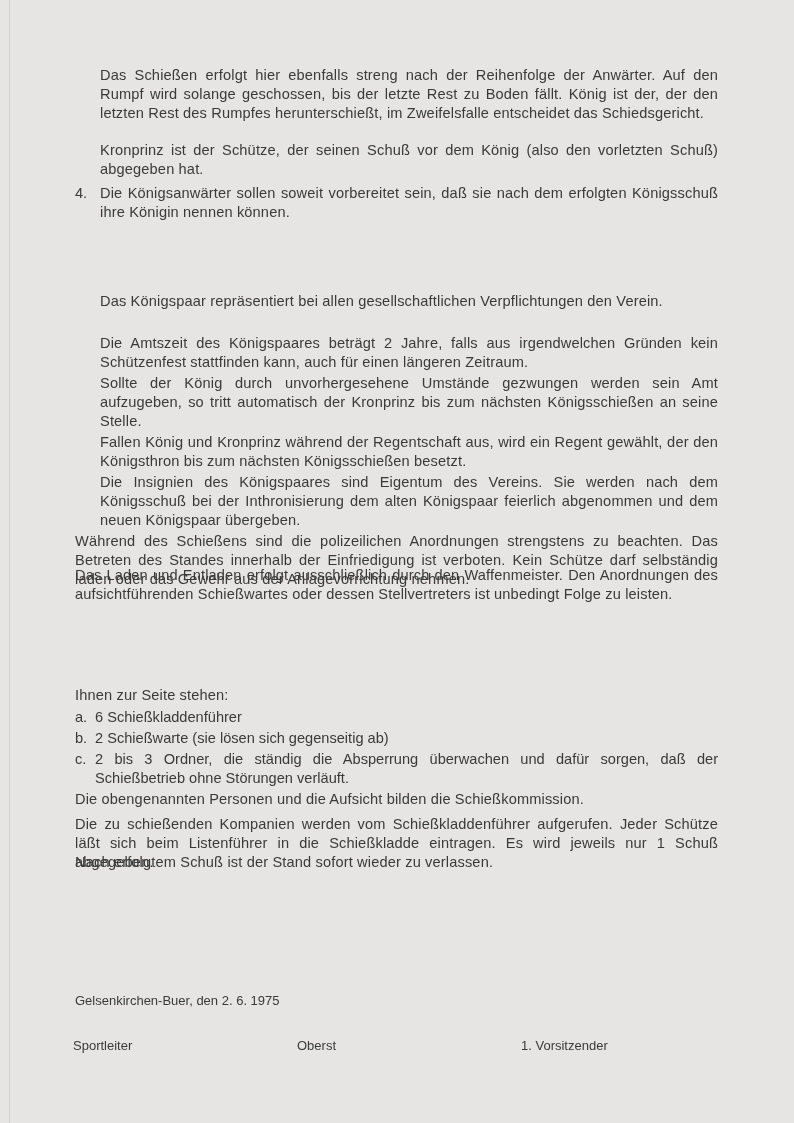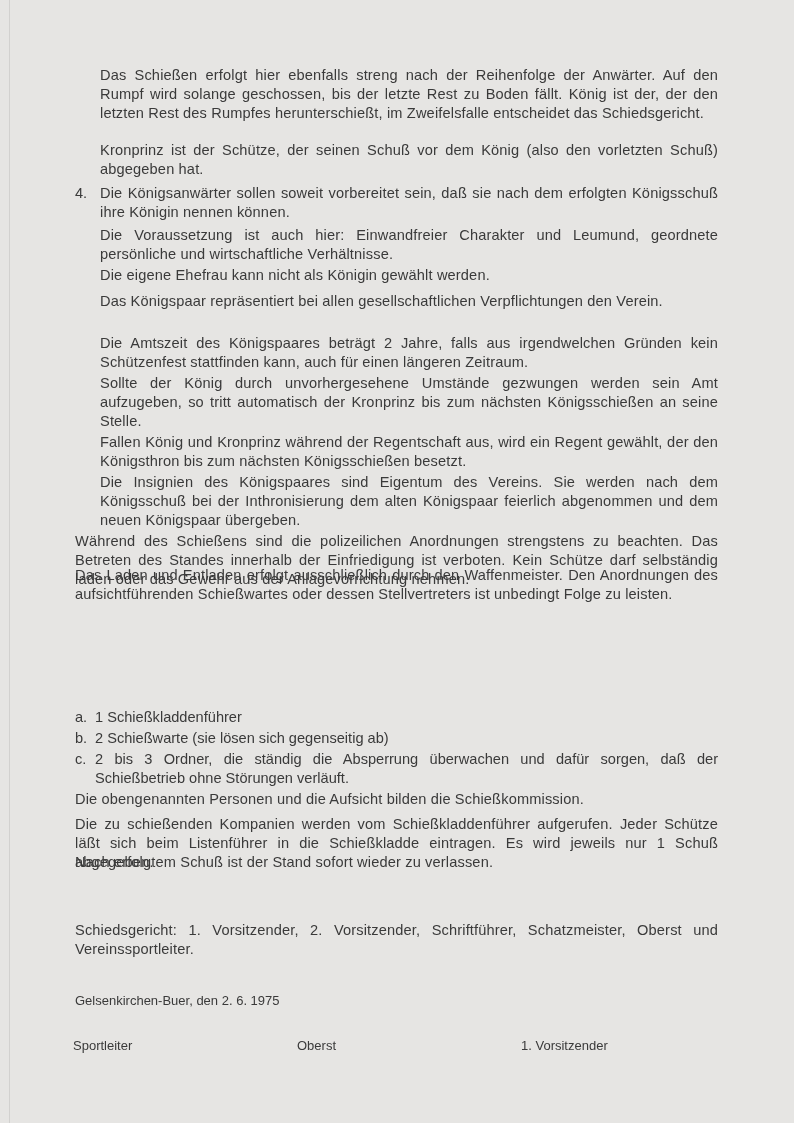--- a/index.html
+++ b/index.html
@@ -32,47 +32,45 @@
 <body>
 
 <div class="page">
   <div class="edge"></div>
 
   <p class="p ind" style="top:66px">Das Schießen erfolgt hier ebenfalls streng nach der Reihenfolge der Anwärter. Auf den Rumpf wird solange geschossen, bis der letzte Rest zu Boden fällt. König ist der, der den letzten Rest des Rumpfes herunterschießt, im Zweifelsfalle entscheidet das Schiedsgericht.</p>
   <p class="p ind" style="top:141px">Kronprinz ist der Schütze, der seinen Schuß vor dem König (also den vorletzten Schuß) abgegeben hat.</p>
 
   <span class="num" style="top:184px">4.</span>
   <p class="p ind" style="top:184px">Die Königsanwärter sollen soweit vorbereitet sein, daß sie nach dem erfolgten Königsschuß ihre Königin nennen können.</p>
-  <p class="p ind" style="top:226px">Die Voraussetzung ist auch hier: Einwandfreier Charakter und Leumund, geordnete persönliche und wirtschaftliche Verhältnisse.</p>
-  <p class="p ind" style="top:266px">Die eigene Ehefrau kann nicht als Königin gewählt werden.</p>
   <p class="p ind" style="top:292px">Das Königspaar repräsentiert bei allen gesellschaftlichen Verpflichtungen den Verein.</p>
   <p class="p ind" style="top:334px">Die Amtszeit des Königspaares beträgt 2 Jahre, falls aus irgendwelchen Gründen kein Schützenfest stattfinden kann, auch für einen längeren Zeitraum.</p>
   <p class="p ind" style="top:433px">Fallen König und Kronprinz während der Regentschaft aus, wird ein Regent gewählt, der den Königsthron bis zum nächsten Königsschießen besetzt.</p>
   <p class="p ind" style="top:374px">Sollte der König durch unvorhergesehene Umstände gezwungen werden sein Amt aufzugeben, so tritt automatisch der Kronprinz bis zum nächsten Königsschießen an seine Stelle.</p>
   <p class="p ind" style="top:473px">Die Insignien des Königspaares sind Eigentum des Vereins. Sie werden nach dem Königsschuß bei der Inthronisierung dem alten Königspaar feierlich abgenommen und dem neuen Königspaar übergeben.</p>
 
   <p class="p full" style="top:532px">Während des Schießens sind die polizeilichen Anordnungen strengstens zu beachten. Das Betreten des Standes innerhalb der Einfriedigung ist verboten. Kein Schütze darf selbständig laden oder das Gewehr aus der Anlagevorrichtung nehmen.</p>
   <p class="p full" style="top:566px">Das Laden und Entladen erfolgt ausschließlich durch den Waffenmeister. Den Anordnungen des aufsichtführenden Schießwartes oder dessen Stellvertreters ist unbedingt Folge zu leisten.</p>
+  <p class="p full" style="top:686px">Ihnen zur Seite stehen:</p>
 
   <div class="li" style="top:708px">
     <span class="lbl">a.</span>
-    <span class="cont">1 Schießkladdenführer</span>
+    <span class="cont">6 Schießkladdenführer</span>
   </div>
   <div class="li" style="top:729px">
     <span class="lbl">b.</span>
     <span class="cont">2 Schießwarte (sie lösen sich gegenseitig ab)</span>
   </div>
   <div class="li" style="top:750px">
     <span class="lbl">c.</span>
     <span class="cont">2 bis 3 Ordner, die ständig die Absperrung überwachen und dafür sorgen, daß der Schießbetrieb ohne Störungen verläuft.</span>
   </div>
 
   <p class="p full" style="top:790px">Die obengenannten Personen und die Aufsicht bilden die Schießkommission.</p>
   <p class="p full" style="top:815px">Die zu schießenden Kompanien werden vom Schießkladdenführer aufgerufen. Jeder Schütze läßt sich beim Listenführer in die Schießkladde eintragen. Es wird jeweils nur 1 Schuß abgegeben.</p>
   <p class="p full" style="top:853px">Nach erfolgtem Schuß ist der Stand sofort wieder zu verlassen.</p>
-  <p class="p full" style="top:921px">Schiedsgericht: 1. Vorsitzender, 2. Vorsitzender, Schriftführer, Schatzmeister, Oberst und Vereinssportleiter.</p>
 
   <span class="sig" style="left:75px; top:991px">Gelsenkirchen-Buer, den 2. 6. 1975</span>
 
   <span class="sig" style="left:73px">Sportleiter</span>
   <span class="sig" style="left:297px">Oberst</span>
   <span class="sig" style="left:521px">1. Vorsitzender</span>
 </div>
 
 </body></html>

